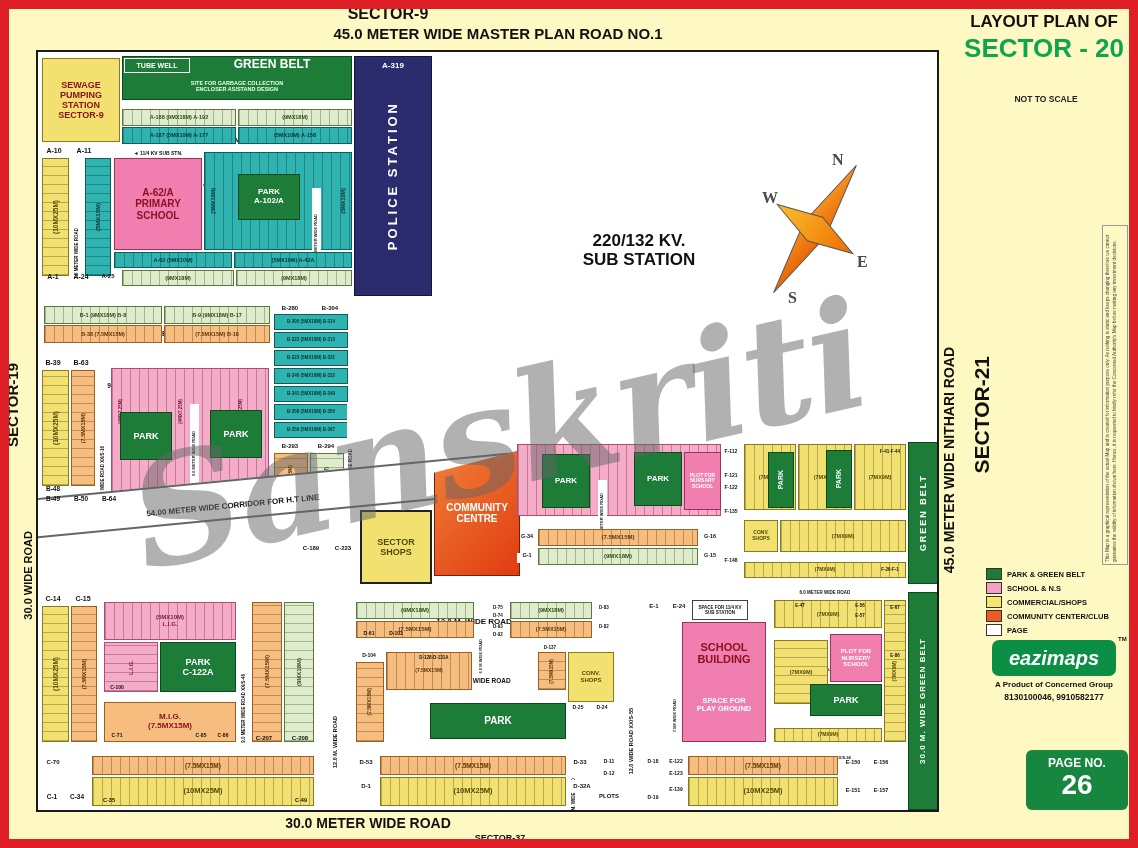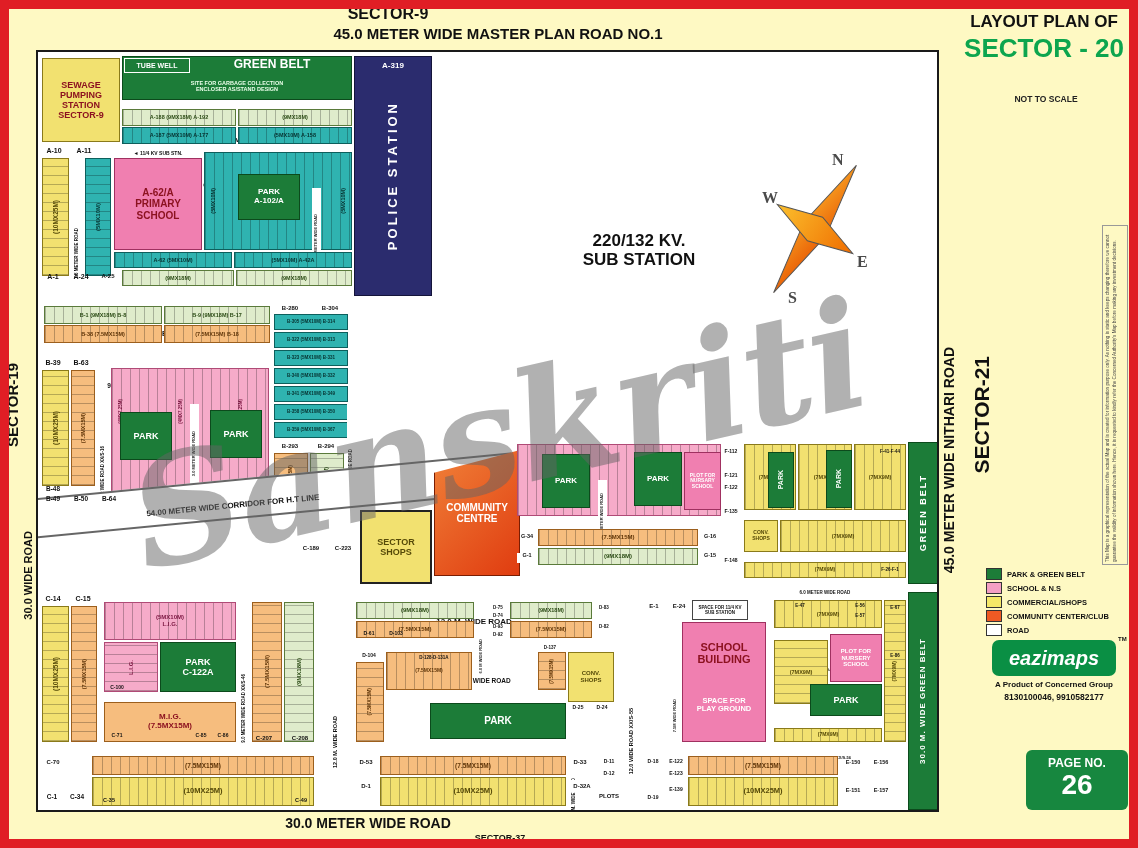--- a/index.html
+++ b/index.html
@@ -350,21 +350,21 @@
       <div class="leg-row">
         <span class="leg-swatch" style="background: rgb(245, 232, 104);"></span>
         <span class="leg-label">COMMERCIAL/SHOPS</span>
       </div>
       <div class="leg-row">
         <span class="leg-swatch" style="background: rgb(238, 90, 36);"></span>
         <span class="leg-label">COMMUNITY CENTER/CLUB</span>
       </div>
       <div class="leg-row">
         <span class="leg-swatch" style="background: rgb(255, 255, 255);"></span>
-        <span class="leg-label">ROAD</span>
+        <span class="leg-label">PAGE</span>
       </div>
     </div>
 
   <div class="logo-box">
     <span>eazimaps</span>
   </div>
   <span class="logo-tm">TM</span>
   <div class="logo-tagline">A Product of Concerned Group</div>
   <div class="logo-phone">8130100046, 9910582177</div>
 

